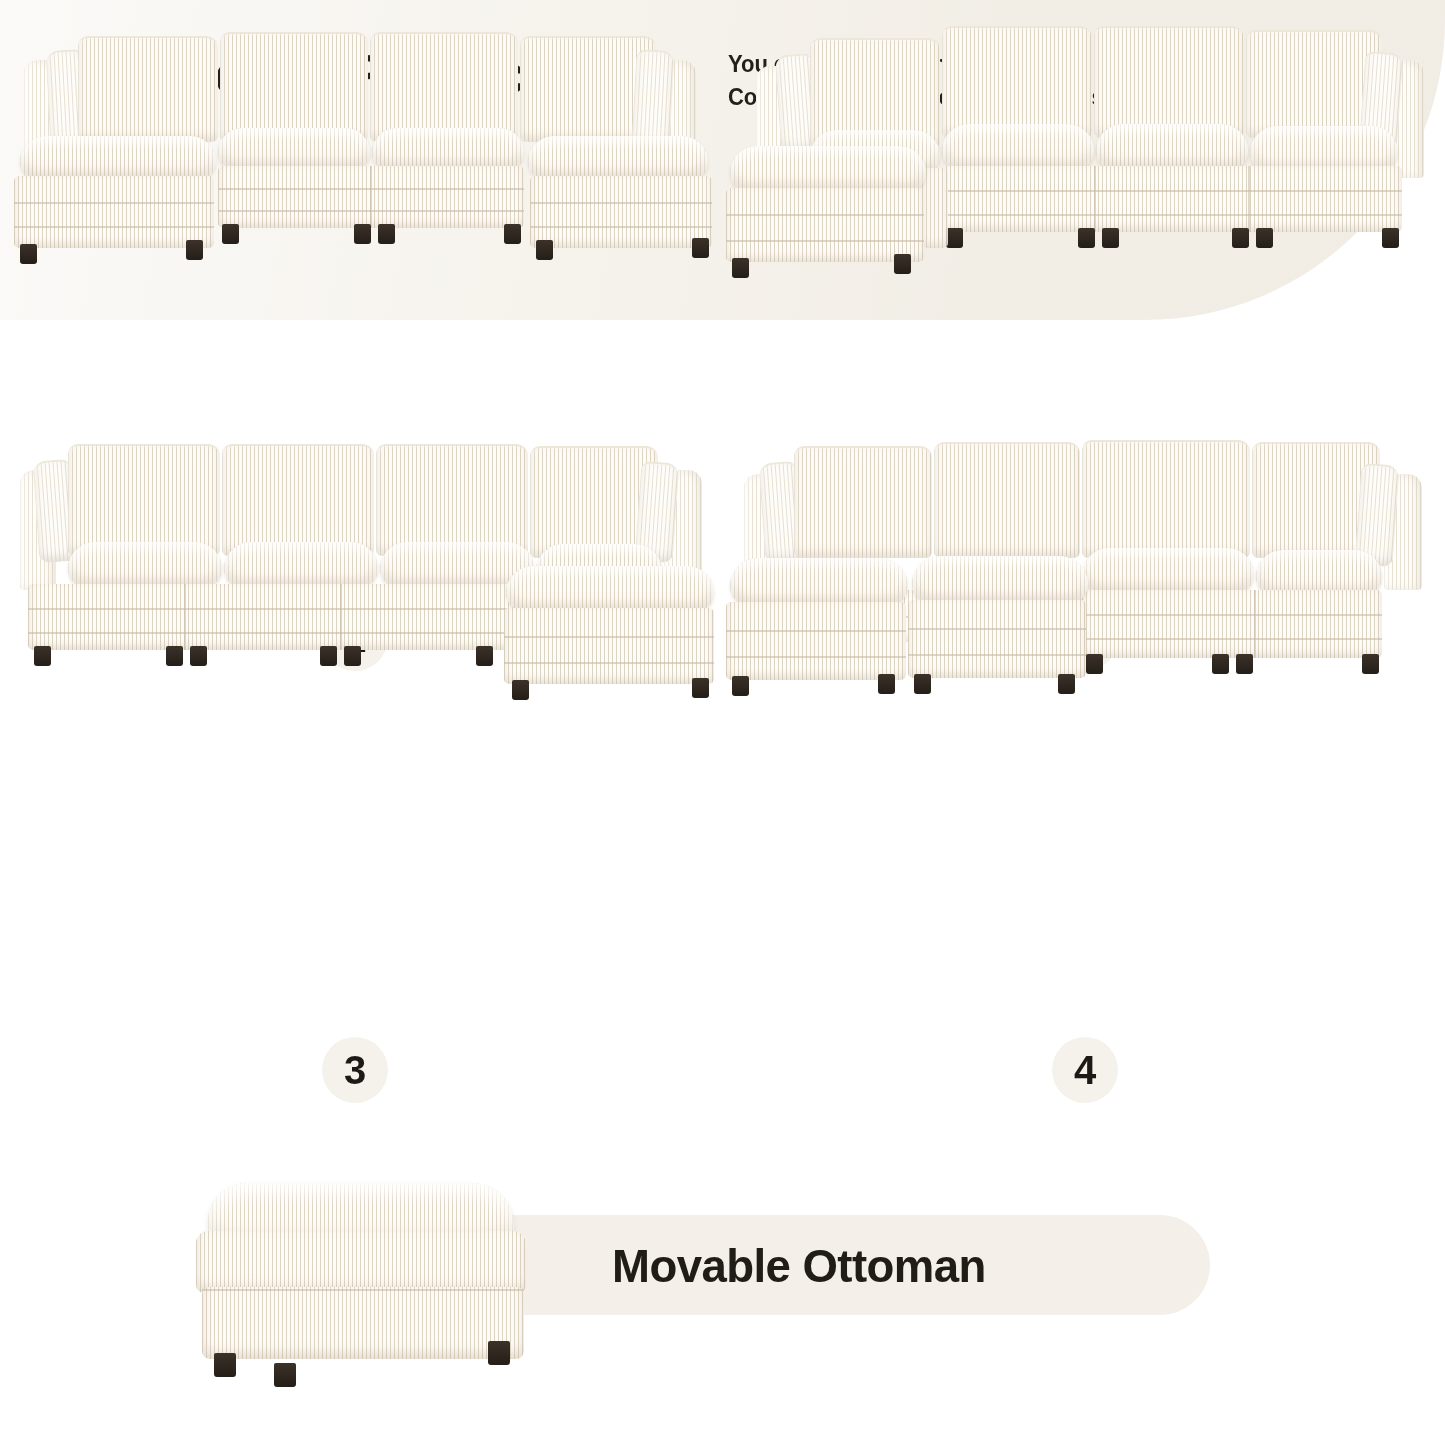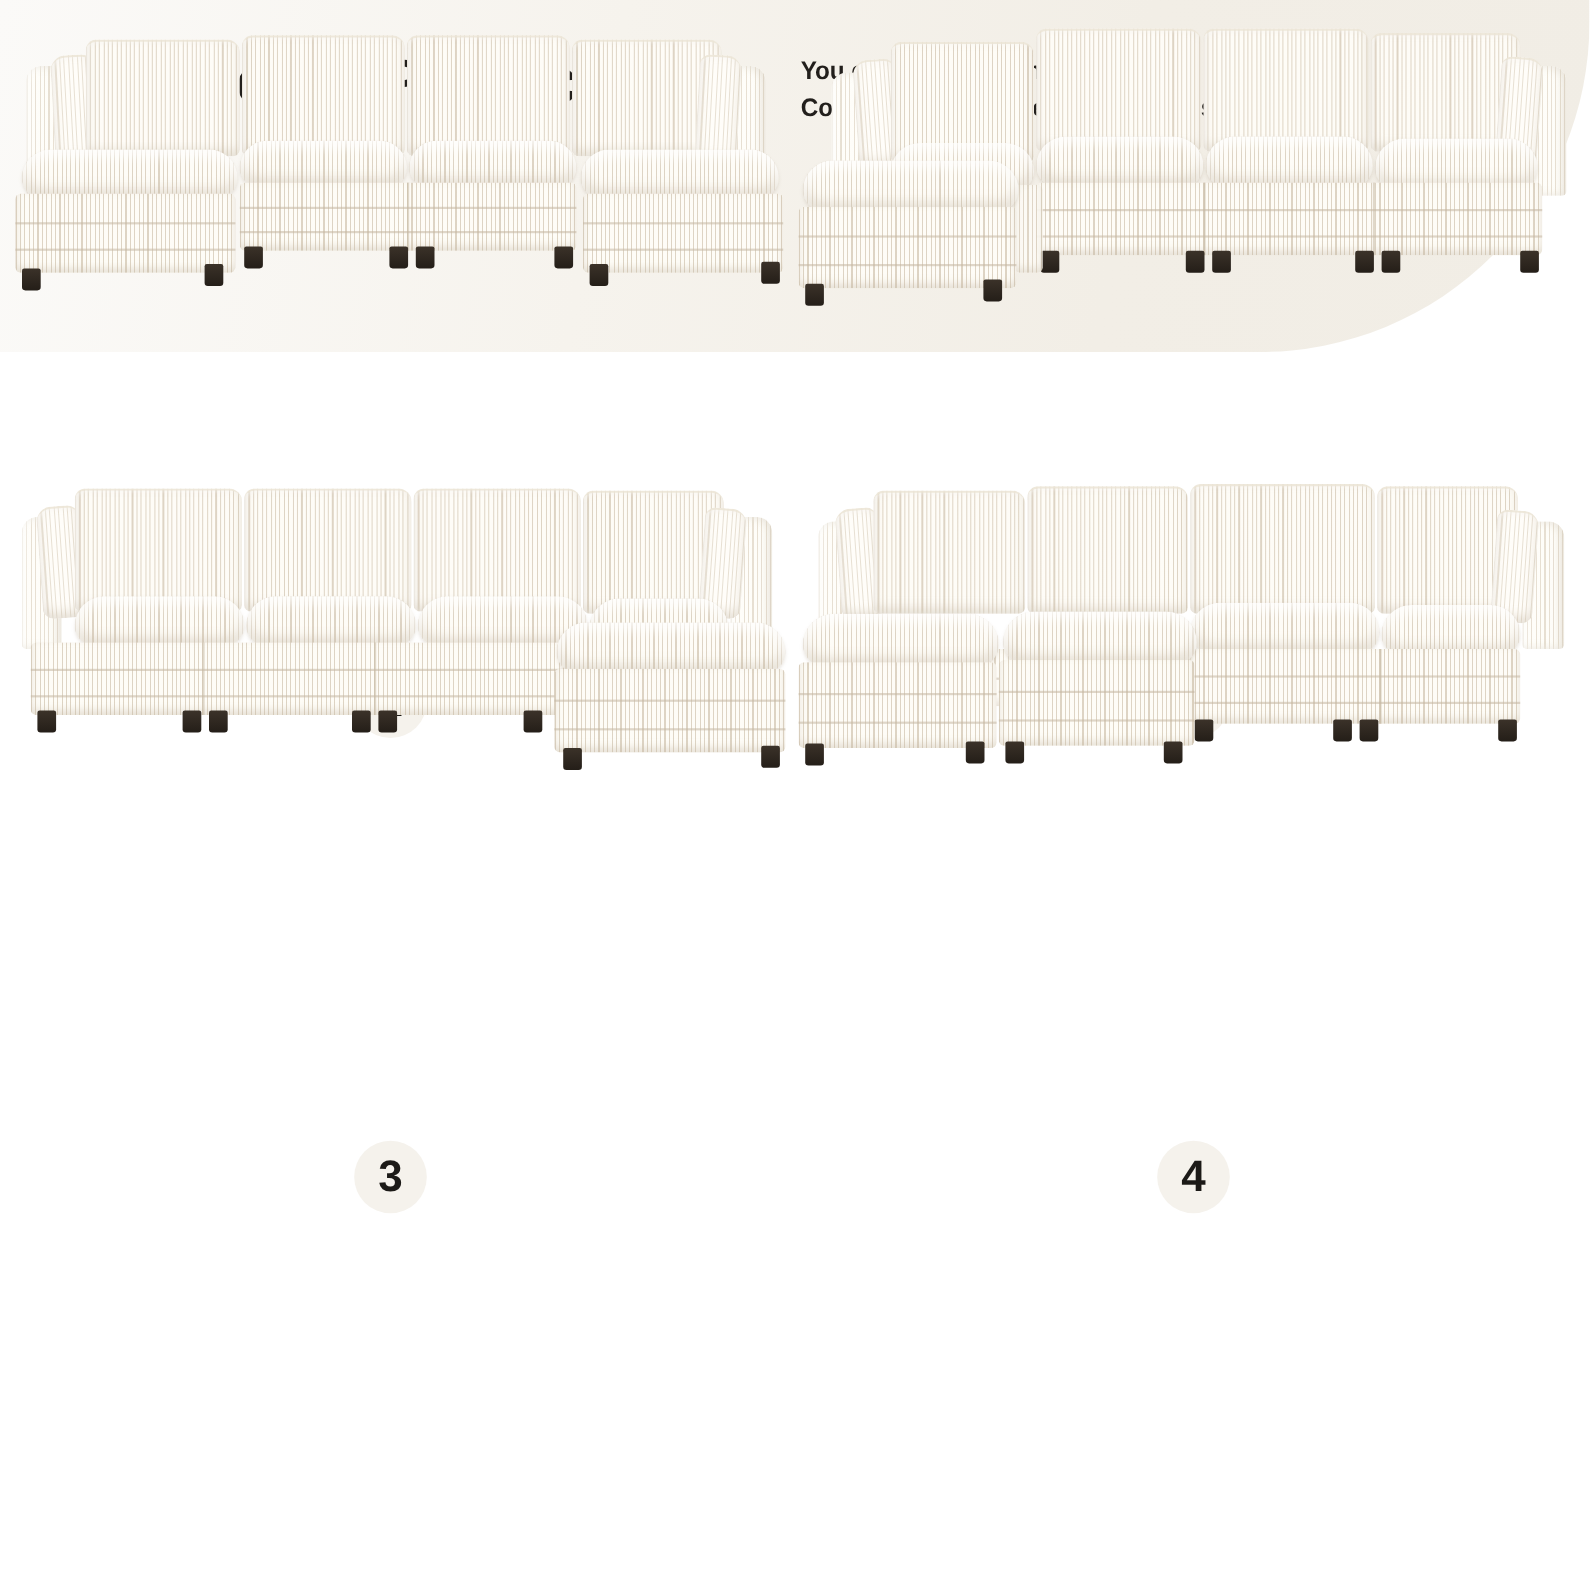--- a/index.html
+++ b/index.html
@@ -336,14 +336,42 @@
       <div class="mod base rib-v" style="left:182px; top:170px; width:178px; height:78px;">
         <div class="base-line" style="top:28px;"></div>
         <div class="base-line" style="top:54px;"></div>
       </div>
       <div class="foot" style="left:188px; top:244px;"></div>
       <div class="foot" style="left:332px; top:244px;"></div>
     </div>
   </div>
   <div class="badge badge-4">4</div>
 
+  <div class="ottoman-section">
+    <div class="ottoman-banner">
+      <span class="ottoman-banner-text">Movable Ottoman</span>
+    </div>
+
+    <div class="ottoman-hero">
+
+      <div class="mod rib-v" style="left:12px; top:0px; width:306px; height:64px;
+           border-radius:40px 44px 22px 22px;
+           box-shadow: inset 0 10px 18px rgba(255,255,255,0.9),
+                       inset 0 -10px 16px rgba(196,182,162,0.42),
+                       0 3px 5px rgba(175,160,138,0.25);"></div>
+
+      <div class="mod rib-v" style="left:0px; top:48px; width:330px; height:62px;
+           border-radius:12px 14px 8px 8px;
+           box-shadow: inset 0 -6px 12px rgba(193,179,158,0.40);"></div>
+
+      <div class="mod rib-v" style="left:6px; top:104px; width:322px; height:72px;
+           border-radius:8px;
+           box-shadow: inset 0 -6px 12px rgba(193,179,158,0.42);">
+        <div class="base-line" style="top:2px;"></div>
+      </div>
+
+      <div class="foot" style="left:18px;  top:170px; width:22px; height:24px;"></div>
+      <div class="foot" style="left:292px; top:158px; width:22px; height:24px;"></div>
+      <div class="foot" style="left:78px;  top:180px; width:22px; height:24px;"></div>
+    </div>
+  </div>
 
 </div>
 
 </body></html>

